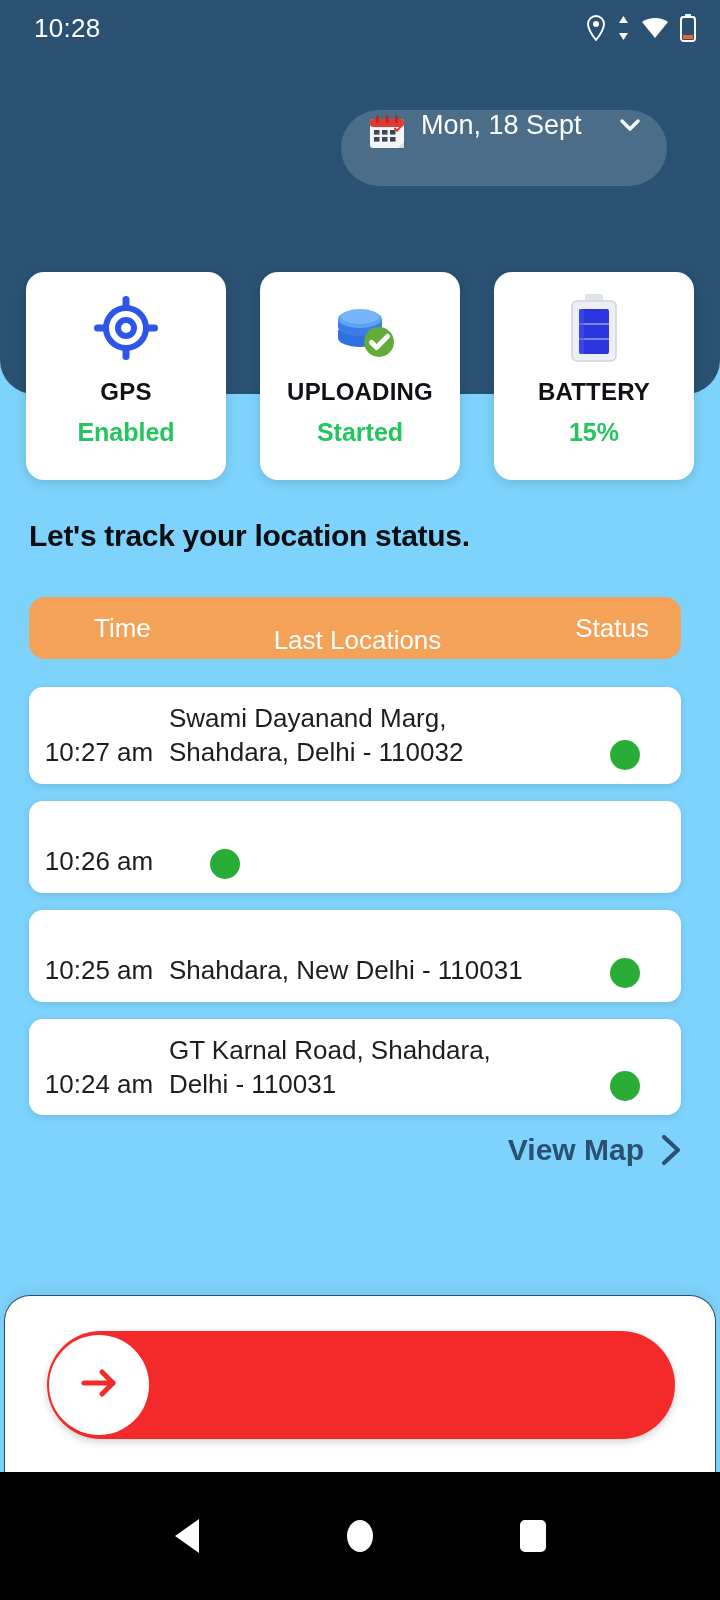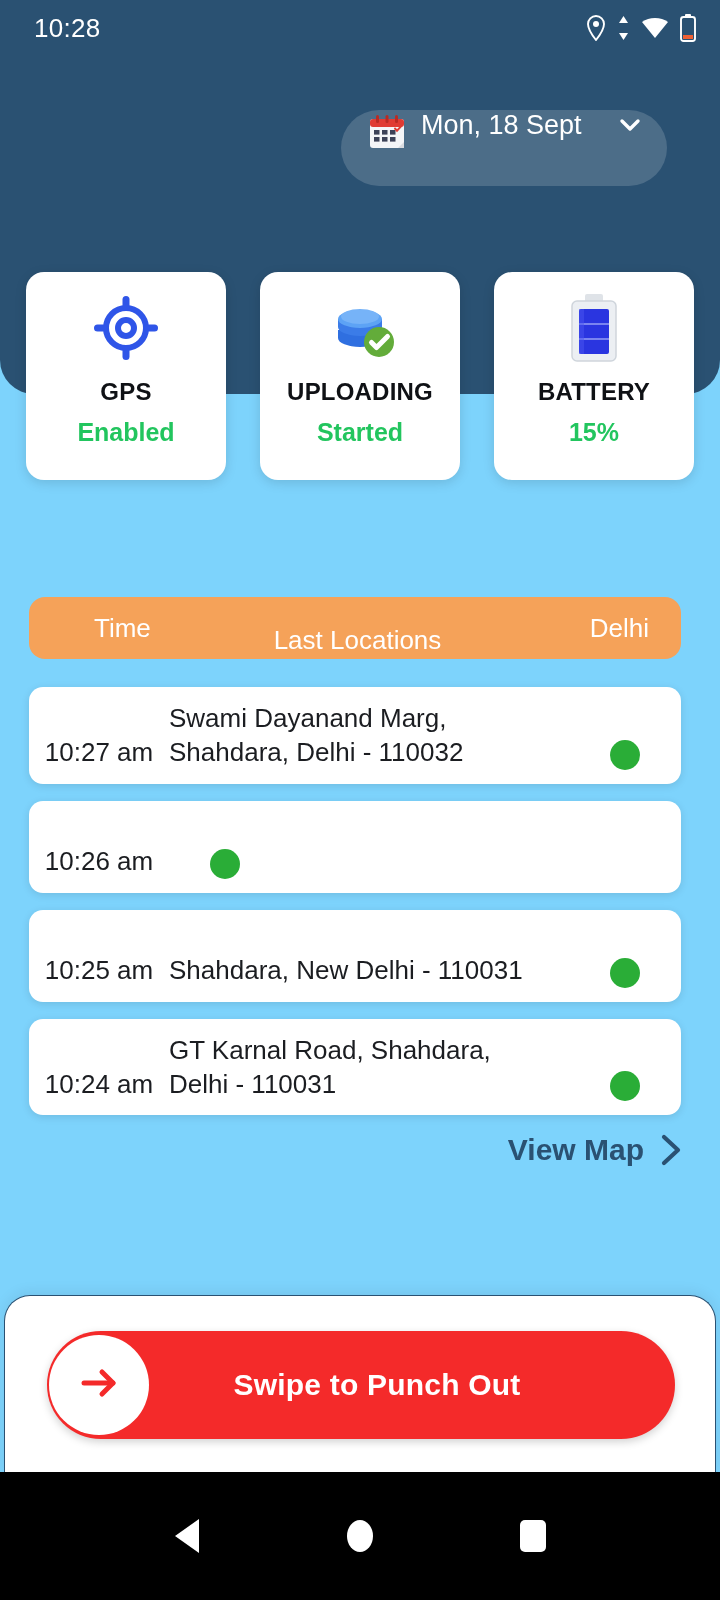--- a/index.html
+++ b/index.html
@@ -433,25 +433,26 @@
           <rect x="12" y="31" width="30" height="2" fill="#7a84f0"></rect>
           <rect x="12" y="46" width="30" height="2" fill="#7a84f0"></rect>
           <rect x="12" y="17" width="5" height="45" fill="#4a56ef" opacity="0.5"></rect>
         </svg>
       </div>
       <div class="card-title">BATTERY</div>
       <div class="card-value">15%</div>
     </div>
   </div>
 
+  <div class="section-heading">Let's track your location status.</div>
 
   <div class="table-head">
     <div class="th-time">Time</div>
     <div class="th-loc">Last Locations</div>
-    <div class="th-stat">Delhi</div>
+    <div class="th-stat">Status</div>
   </div>
 
   <div class="rows">
 
     <div class="row">
       <div class="cell-time">10:27 am</div>
       <div class="cell-loc">Swami Dayanand Marg, Shahdara, Delhi - 110032</div>
       <div class="cell-status">
         <span class="dot"></span>
       </div>
@@ -493,21 +494,20 @@
   <div class="swipe-panel">
     <div class="swipe-track">
       <div class="swipe-knob">
         <span>
           <svg width="54" height="54" viewBox="0 0 54 54">
             <path d="M12 27 H41" fill="none" stroke="#f42a2a" stroke-width="5" stroke-linecap="round"></path>
             <path d="M30 16 L41 27 L30 38" fill="none" stroke="#f42a2a" stroke-width="5" stroke-linecap="round" stroke-linejoin="round"></path>
           </svg>
         </span>
       </div>
-      <div class="swipe-label">Swipe to Punch Out</div>
     </div>
   </div>
 
   <div class="navbar">
     <div class="nav-btn">
       <div class="nav-back"></div>
     </div>
     <div class="nav-btn">
       <div class="nav-home"></div>
     </div>

